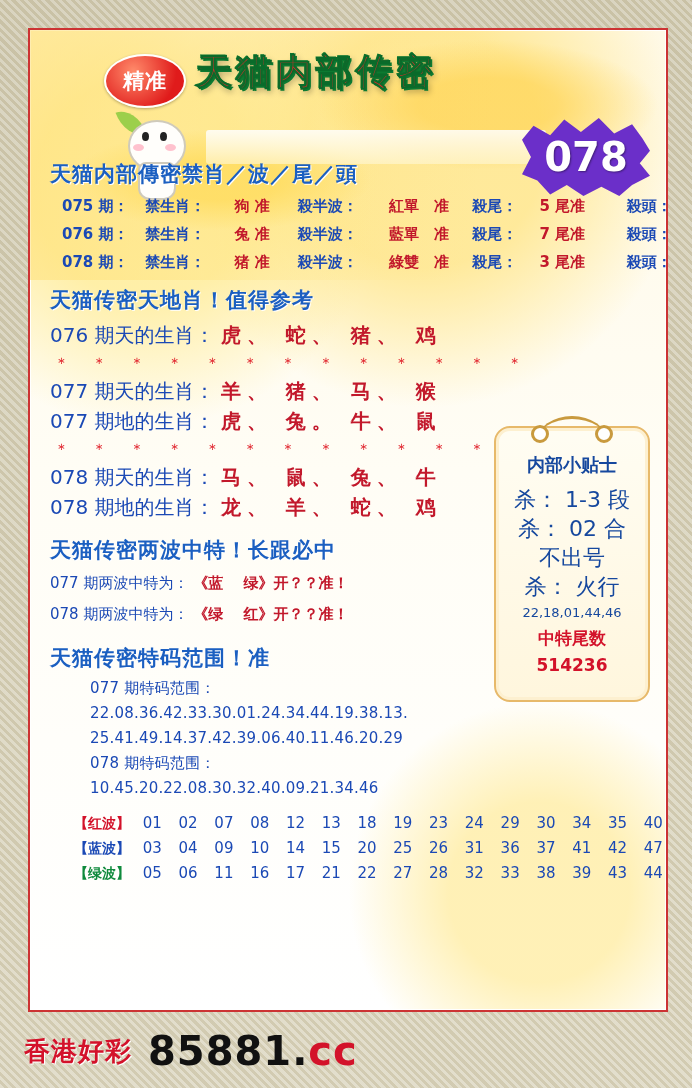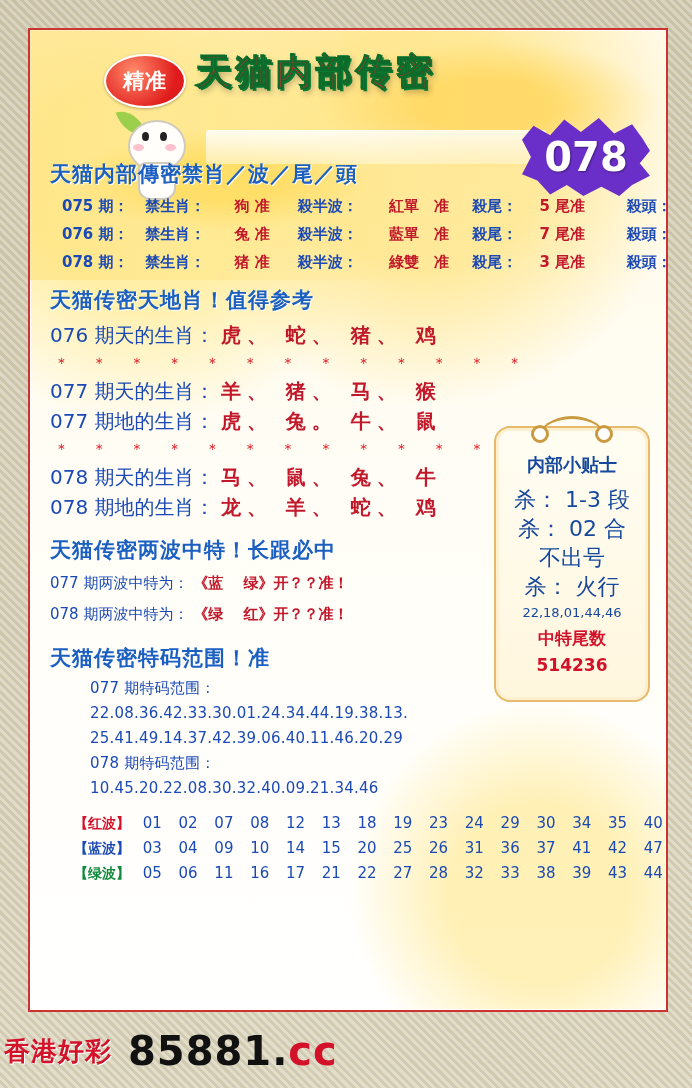--- a/index.html
+++ b/index.html
@@ -307,21 +307,21 @@
 
   
   .footer {
     position: absolute;
     left: 0;
     bottom: 0;
     width: 624px;
     height: 74px;
     display: flex;
     align-items: center;
-    padding-left: 4px;
+    padding-left: 24px;
     box-sizing: border-box;
   }
   .foot-left {
     font-size: 26px;
     font-weight: bold;
     color: #d3122a;
     text-shadow: 1px 1px 0 #fff;
     letter-spacing: 1px;
   }
   .foot-right {

